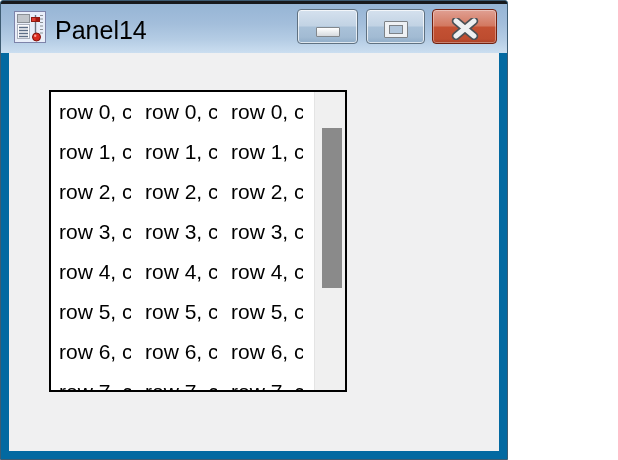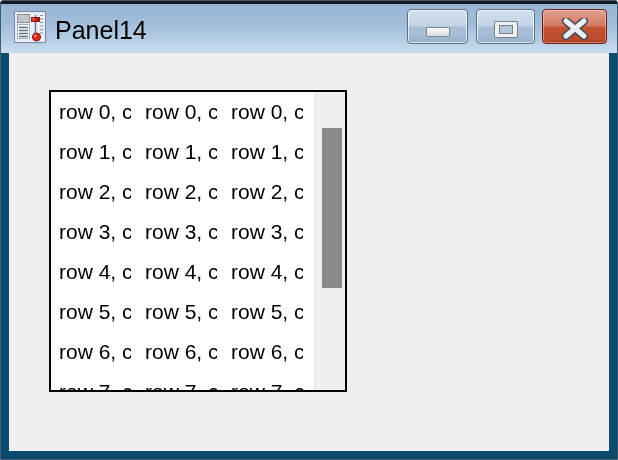--- a/index.html
+++ b/index.html
@@ -3,26 +3,26 @@
 <meta charset="utf-8">
 <style>
   html,body { margin:0; padding:0; background:#fff; }
   body {
     width:618px; height:460px; overflow:hidden;
     font-family:"Liberation Sans","DejaVu Sans",sans-serif;
     position:relative;
   }
   
   .window {
-    position:absolute; left:0; top:0; width:618px; height:460px;
+    position:absolute; left:0; top:0; width:508px; height:460px;
     box-sizing:border-box;
     border:1px solid #3c5possible;
     border:1px solid #3d5b72;
     border-radius:3px 3px 0 0;
-    background:#0c4a6e;
+    background:#0369a1;
   }
   .titlebar {
     position:relative; height:52px; box-sizing:border-box;
     border-top:3px solid #17191c;
     border-radius:2px 2px 0 0;
     background:linear-gradient(to bottom,#96b5d5 0%,#a3bedb 40%,#b4cce4 72%,#cbdef0 100%);
   }
   .title {
     position:absolute; left:54px; top:0; height:49px; line-height:52px;
     font-size:25px; color:#000; white-space:nowrap;

